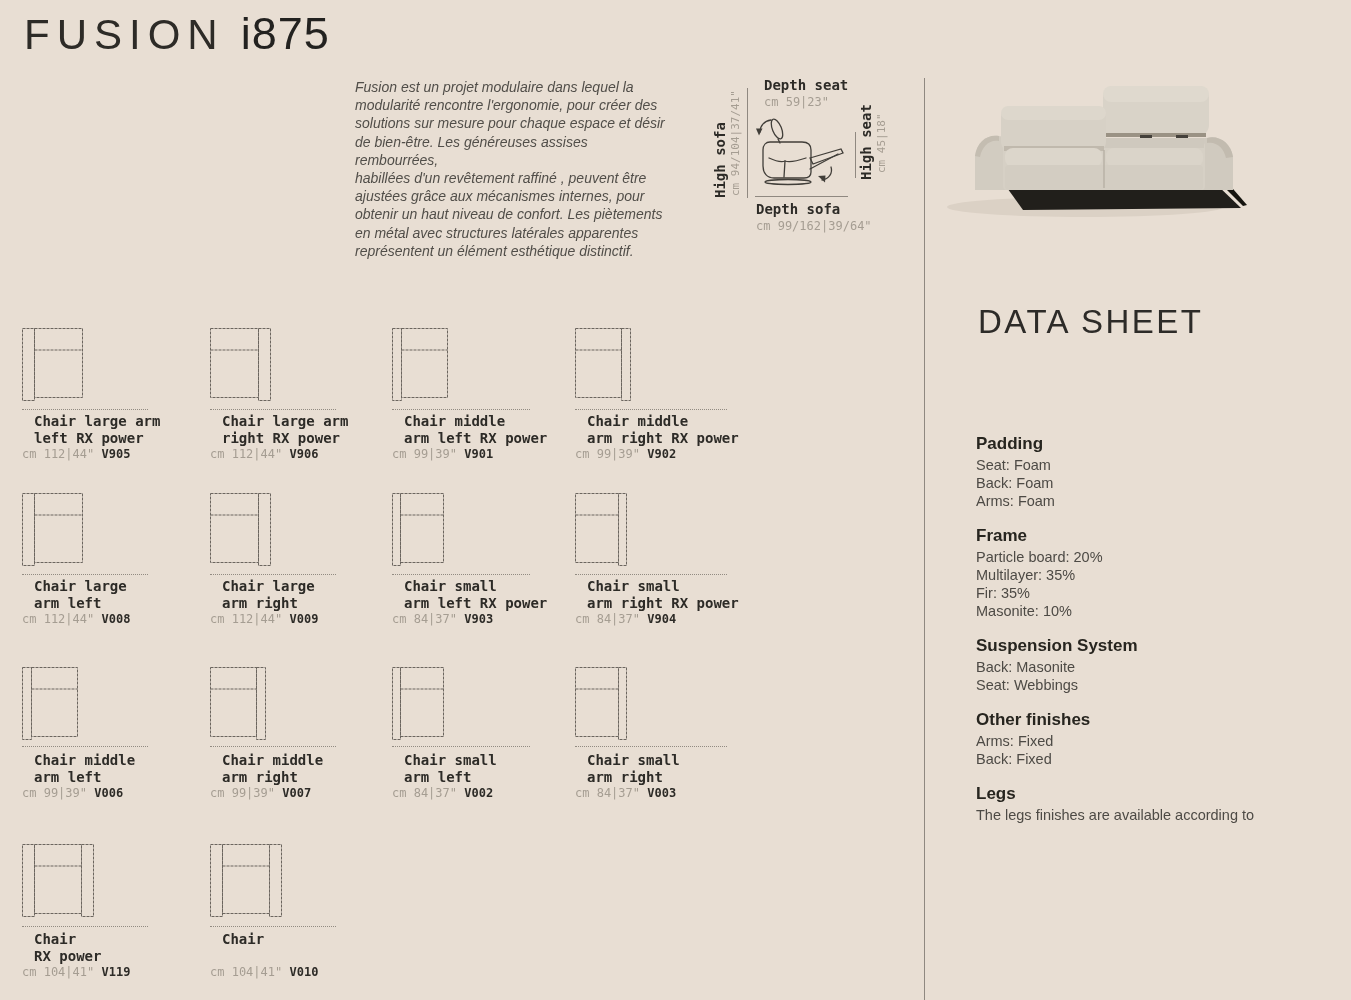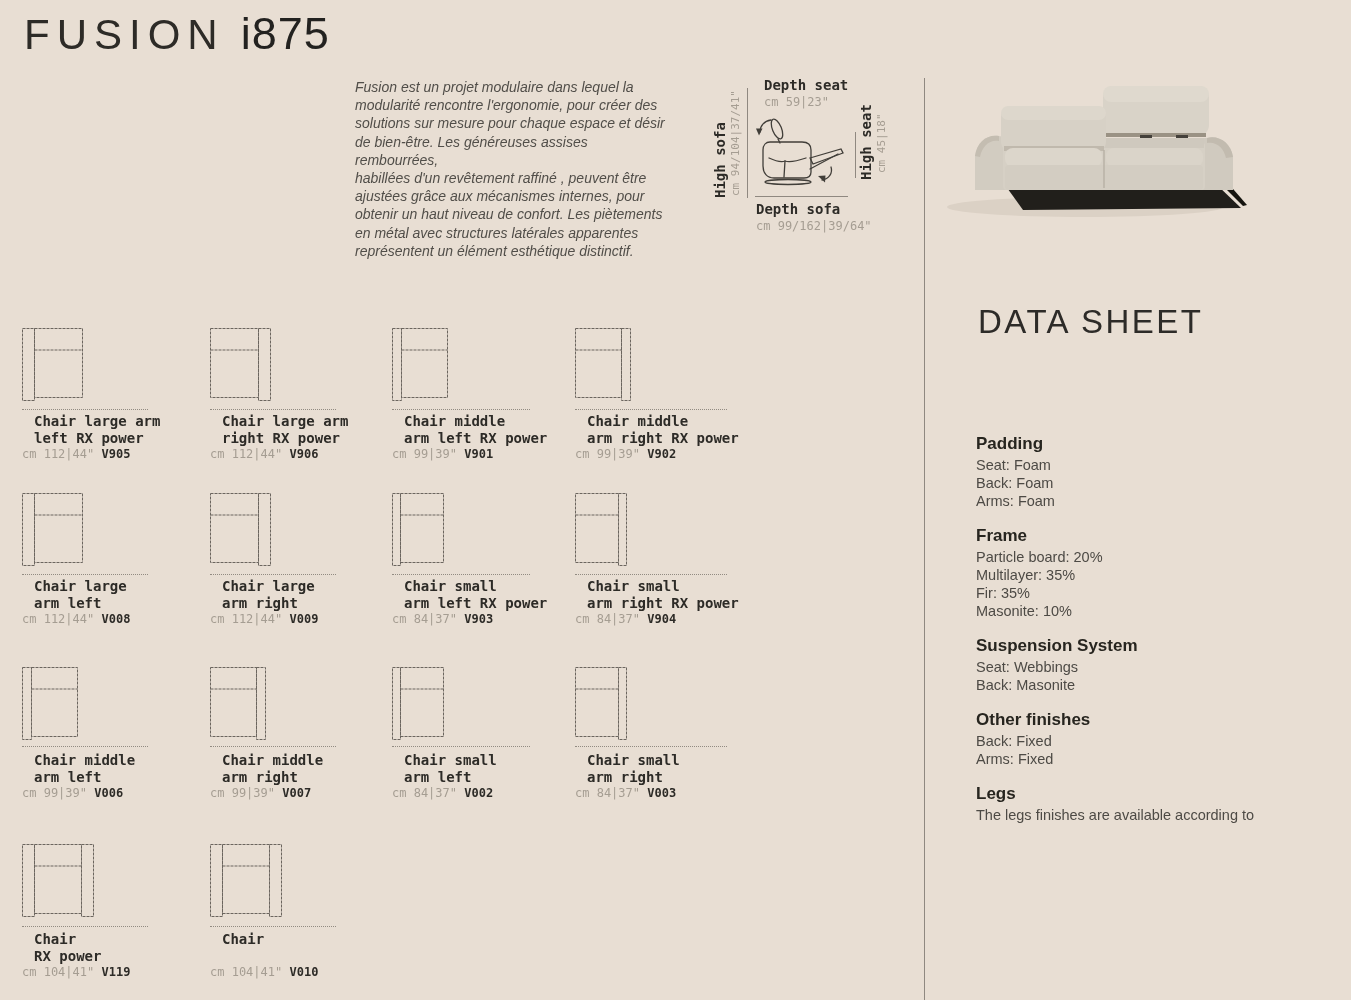--- a/index.html
+++ b/index.html
@@ -143,27 +143,27 @@
       </div>
       <div class="ds-section">
         <div class="ds-heading">Frame</div>
         <div class="ds-line">Particle board: 20%</div>
         <div class="ds-line">Multilayer: 35%</div>
         <div class="ds-line">Fir: 35%</div>
         <div class="ds-line">Masonite: 10%</div>
       </div>
       <div class="ds-section">
         <div class="ds-heading">Suspension System</div>
+        <div class="ds-line">Back: Masonite</div>
         <div class="ds-line">Seat: Webbings</div>
-        <div class="ds-line">Back: Masonite</div>
       </div>
       <div class="ds-section">
         <div class="ds-heading">Other finishes</div>
+        <div class="ds-line">Arms: Fixed</div>
         <div class="ds-line">Back: Fixed</div>
-        <div class="ds-line">Arms: Fixed</div>
       </div>
       <div class="ds-section">
         <div class="ds-heading">Legs</div>
         <div class="ds-line">The legs finishes are available according to</div>
       </div>
     </div>
 
   <div id="modules">
       <div class="module" style="left: 22px; top: 328px;"><svg width="90" height="74" viewBox="0 0 90 74">
           <rect x="0.5" y="0.5" width="12" height="72" stroke="#6b655e" stroke-width="1" stroke-dasharray="3 1" fill="none"></rect>

